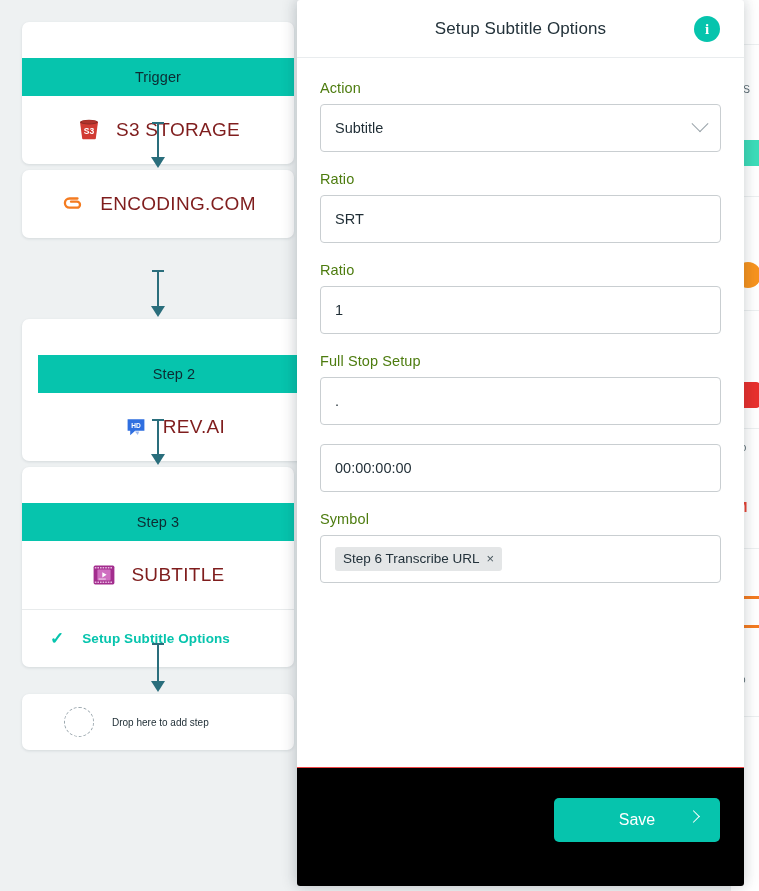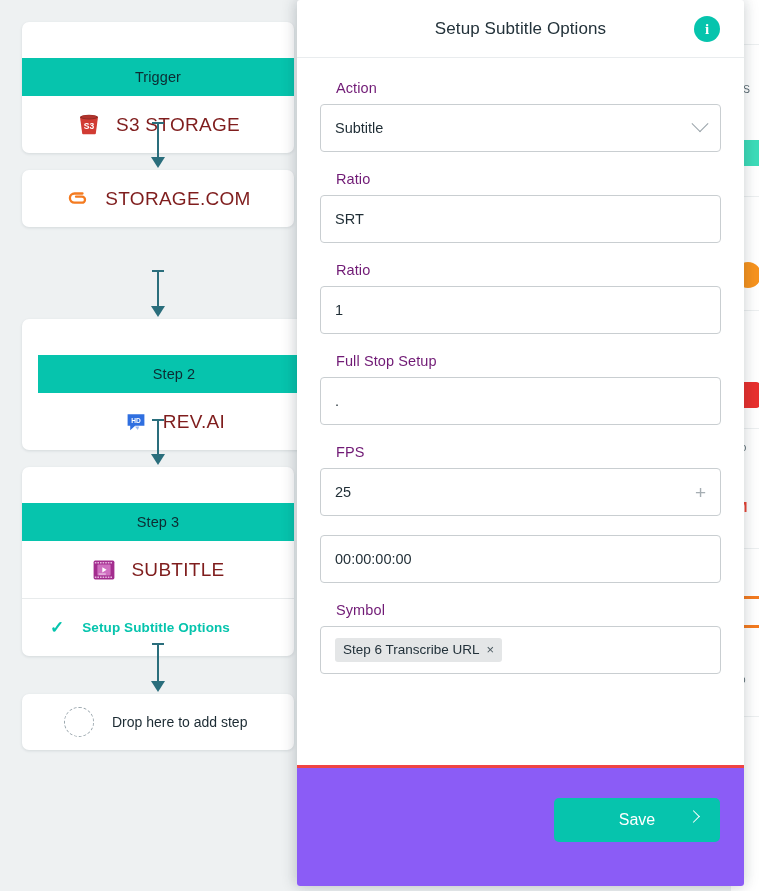--- a/index.html
+++ b/index.html
@@ -43,21 +43,21 @@
     justify-content: center;
     color: #0d2b32;
     font-size: 14.5px;
     letter-spacing: .1px;
     margin-top: 36px;
   }
   .wf-node-body {
     display: flex;
     align-items: center;
     justify-content: center;
-    height: 57px;
+    height: 68px;
     gap: 14px;
   }
   .wf-node-body .wf-label {
     font-size: 19px;
     color: #7f1d1d;
     letter-spacing: .3px;
   }
   .wf-icon {
     width: 26px;
     height: 26px;
@@ -132,21 +132,21 @@
     gap: 18px;
     box-sizing: border-box;
   }
   #drop-zone .dashed-circle {
     width: 28px; height: 28px;
     border: 1.6px dashed #9aa6ad;
     border-radius: 50%;
     flex: 0 0 28px;
   }
   #drop-zone .dz-label {
-    font-size: 14px;
+    font-size: 10px;
     color: #1c2b33;
   }
 
   
   #integration-rail {
     position: absolute;
     right: 0; top: 0;
     width: 28px;
     height: 891px;
     background: #fff;
@@ -223,24 +223,23 @@
   }
 
   #panel-body {
     padding: 22px 23px 0 23px;
   }
   .field {
     margin-bottom: 19px;
   }
   .field-label {
     font-size: 14.5px;
-    color: #701a75;
+    color: #4d7c0f;
     margin-bottom: 8px;
     letter-spacing: .1px;
-    margin-left: 16px;
   }
   .field-control {
     height: 48px;
     border: 1px solid #c9ced1;
     border-radius: 4px;
     display: flex;
     align-items: center;
     padding: 0 14px;
     box-sizing: border-box;
     background: #fff;
@@ -278,22 +277,22 @@
     color: #4a585f;
     font-size: 13px;
     line-height: 1;
     cursor: pointer;
   }
 
   #panel-footer {
     position: absolute;
     left: 0; right: 0; bottom: 0;
     height: 118px;
-    background: #8b5cf6;
-    border-top: 3px solid #ef4444;
+    background: #000000;
+    border-top: 1px solid #ef4444;
   }
   #save-button {
     position: absolute;
     right: 24px;
     top: 30px;
     width: 166px;
     height: 44px;
     background: #06c4ad;
     border: none;
     border-radius: 5px;
@@ -342,21 +341,21 @@
     <div class="arrow" style="top:35px;"></div>
   </div>
 
   <div class="wf-node" style="top:170px;">
     <div class="wf-node-body">
       <span class="wf-icon">
         <svg viewBox="0 0 26 26" width="26" height="26">
           <path d="M17.5 7.5 H9.5 a4.6 4.6 0 0 0 0 9.2 H17 a3 3 0 0 0 0 -6 H11" fill="none" stroke="#f47b20" stroke-width="2.3" stroke-linecap="round"></path>
         </svg>
       </span>
-      <span class="wf-label">STORAGE.COM</span>
+      <span class="wf-label">ENCODING.COM</span>
     </div>
   </div>
 
   <div class="connector" style="top:270px; height:49px;">
     <div class="cap"></div>
     <div class="line" style="height:39px;"></div>
     <div class="arrow" style="top:36px;"></div>
   </div>
 
   <div class="wf-node" style="top:319px;padding-left:16px;">
@@ -496,27 +495,20 @@
       </div>
     </div>
 
     <div class="field">
       <div class="field-label">Full Stop Setup</div>
       <div class="field-control">
         <span class="field-value">.</span>
       </div>
     </div>
 
-    <div class="field">
-      <div class="field-label">FPS</div>
-      <div class="field-control">
-        <span class="field-value">25</span>
-        <span class="plus-icon">+</span>
-      </div>
-    </div>
 
     <div class="field">
       <div class="field-control">
         <span class="field-value">00:00:00:00</span>
       </div>
     </div>
 
     <div class="field">
       <div class="field-label">Symbol</div>
       <div class="field-control">

